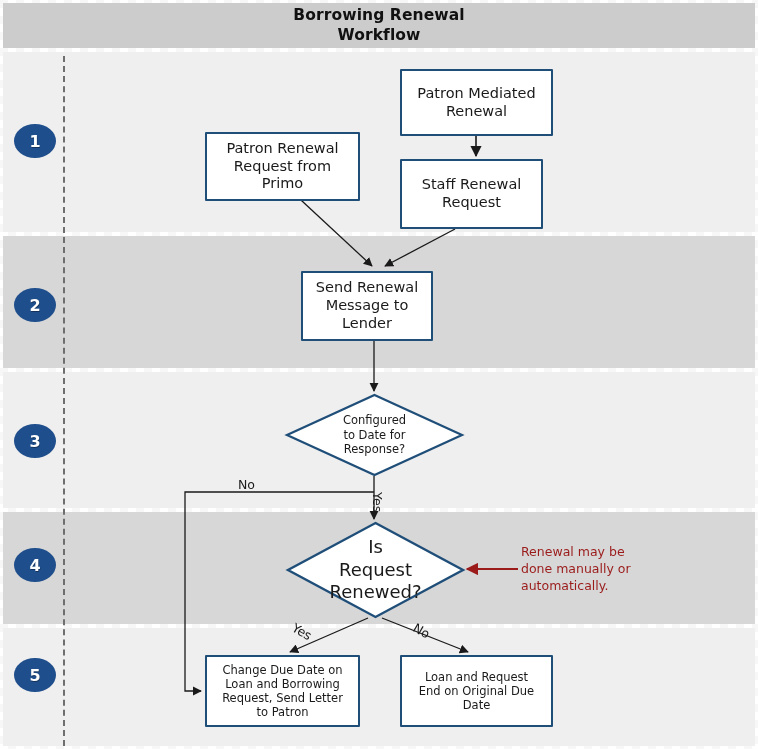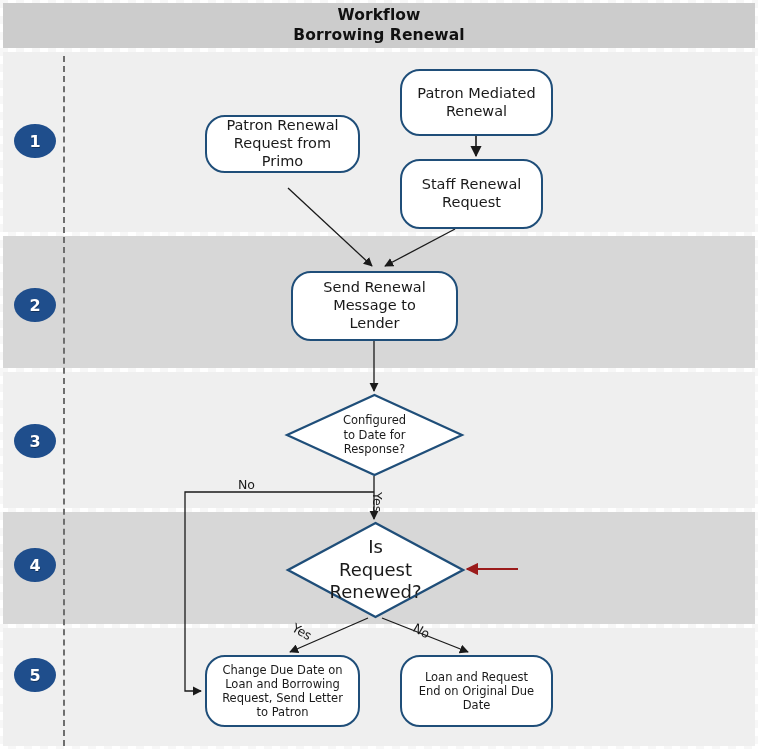--- a/index.html
+++ b/index.html
@@ -71,21 +71,21 @@
     justify-content: center;
     text-shadow: 0.5px 0.5px 0 rgba(0,0,0,0.35);
   }
 
   
   .node {
     position: absolute;
     box-sizing: border-box;
     background: #ffffff;
     border: 2px solid #1f4e79;
-    border-radius: 20px;
+    border-radius: 1px;
     display: flex;
     align-items: center;
     justify-content: center;
     text-align: center;
     color: #1a1a1a;
     line-height: 1.22;
     padding: 2px 6px;
     white-space: pre-line;
   }
   .node.big  { font-size: 14.5px; }
@@ -154,22 +154,22 @@
 <div id="root">
 
   <div class="band light" style="top:52px;height:180px;"></div>
   <div class="band dark" style="top:236px;height:132px;"></div>
   <div class="band light" style="top:372px;height:136px;"></div>
   <div class="band dark" style="top:512px;height:112px;"></div>
   <div class="band light" style="top:628px;height:118px;"></div>
 
   <div class="header-band">
     <div class="header-title">
+      <div>Borrowing Renewal</div>
       <div>Workflow</div>
-      <div>Borrowing Renewal</div>
     </div>
   </div>
 
   <div class="dashed-divider"></div>
 
   <div class="step-bubble" style="left:14px;top:124px;">1</div>
   <div class="step-bubble" style="left:14px;top:288px;">2</div>
   <div class="step-bubble" style="left:14px;top:424px;">3</div>
   <div class="step-bubble" style="left:14px;top:548px;">4</div>
   <div class="step-bubble" style="left:14px;top:658px;">5</div>
@@ -199,28 +199,28 @@
     <line x1="368" y1="618" x2="290" y2="652" stroke="#1a1a1a" stroke-width="1.3" marker-end="url(#arrow)"></line>
 
     <line x1="382" y1="618" x2="468" y2="652" stroke="#1a1a1a" stroke-width="1.3" marker-end="url(#arrow)"></line>
 
     <line x1="518" y1="569" x2="467" y2="569" stroke="#9b1b1b" stroke-width="1.8" marker-end="url(#arrow-red)"></line>
   </svg>
 
   <div class="node big" style="left:400px;top:69px;width:153px;height:67px;">Patron Mediated
 Renewal</div>
 
-  <div class="node big" style="left:205px;top:115px;width:155px;height:58px;">Patron Renewal
+  <div class="node big" style="left:205px;top:132px;width:155px;height:69px;">Patron Renewal
 Request from
 Primo</div>
 
   <div class="node big" style="left:400px;top:159px;width:143px;height:70px;">Staff Renewal
 Request</div>
 
-  <div class="node big" style="left:291px;top:271px;width:167px;height:70px;">Send Renewal
+  <div class="node big" style="left:301px;top:271px;width:132px;height:70px;">Send Renewal
 Message to
 Lender</div>
 
   <div class="node small" style="left:400px;top:655px;width:153px;height:72px;">Loan and Request
 End on Original Due
 Date</div>
 
   <div class="node small" style="left:205px;top:655px;width:155px;height:72px;">Change Due Date on
 Loan and Borrowing
 Request, Send Letter
@@ -245,14 +245,17 @@
   </div>
 
   <div class="edge-label" style="left:238px;top:477px;">No</div>
 
   <div class="edge-label rot-vert" style="left:385px;top:492px;">Yes</div>
 
   <div class="edge-label rot-down30" style="left:297px;top:620px;">Yes</div>
 
   <div class="edge-label rot-down30" style="left:418px;top:620px;">No</div>
 
+  <div class="annotation" style="left:521px;top:544px;width:120px;">Renewal may be
+done manually or
+automatically.</div>
 
 </div>
 
 </body></html>

